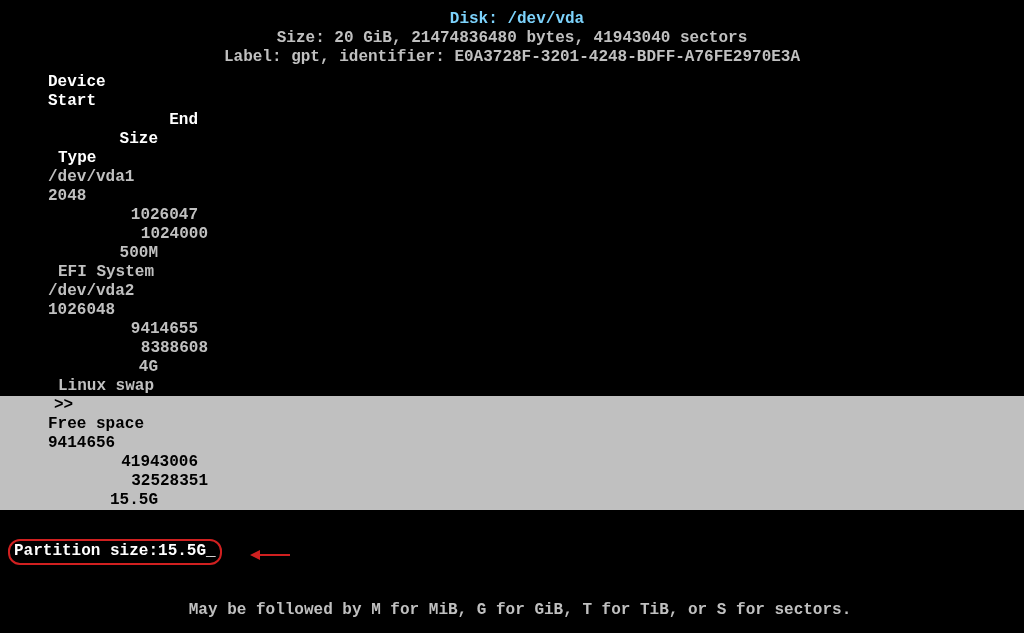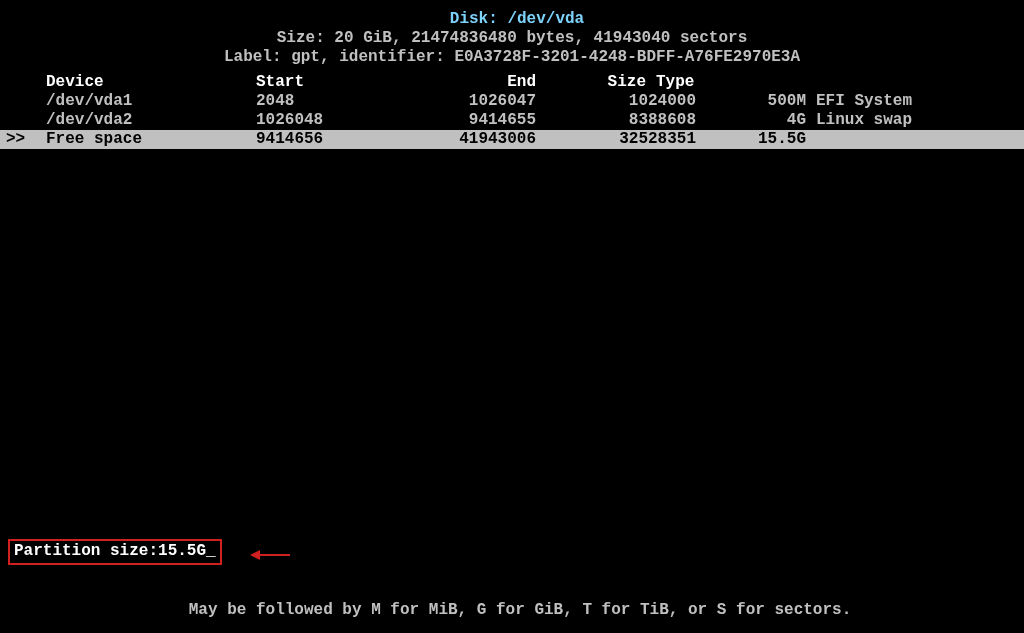--- a/index.html
+++ b/index.html
@@ -30,23 +30,24 @@
   .white {
     color: #7dd3fc;
     margin-left: 10px;
   }
   .table {
     margin-top: 6px;
     width: 100%;
   }
   .row {
     display: flex;
-    flex-direction: row;
+    flex-direction: column;
     line-height: 19px;
     white-space: pre;
+    padding-left: 48px;
   }
   .col-marker  { width: 40px;  padding-left: 6px; }
   .col-device  { width: 210px; }
   .col-start   { width: 130px; text-align: left; }
   .col-end     { width: 150px; text-align: right; }
   .col-sectors { width: 160px; text-align: right; }
   .col-size    { width: 110px; text-align: right; }
   .col-type    { flex: 1; padding-left: 10px; }
   .hdr {
     color: #ffffff;
@@ -55,21 +56,21 @@
     background: #c0c0c0;
     color: #000;
   }
   .prompt-area {
     position: absolute;
     left: 8px;
     top: 539px;
   }
   .prompt-box {
     border: 2px solid #d02020;
-    border-radius: 0;
+    border-radius: 12px;
     padding: 0px 4px 2px 4px;
     display: inline-flex;
     align-items: baseline;
     line-height: 20px;
   }
   .prompt-label {
     color: #ffffff;
   }
   .prompt-value {
     color: #ffffff;

